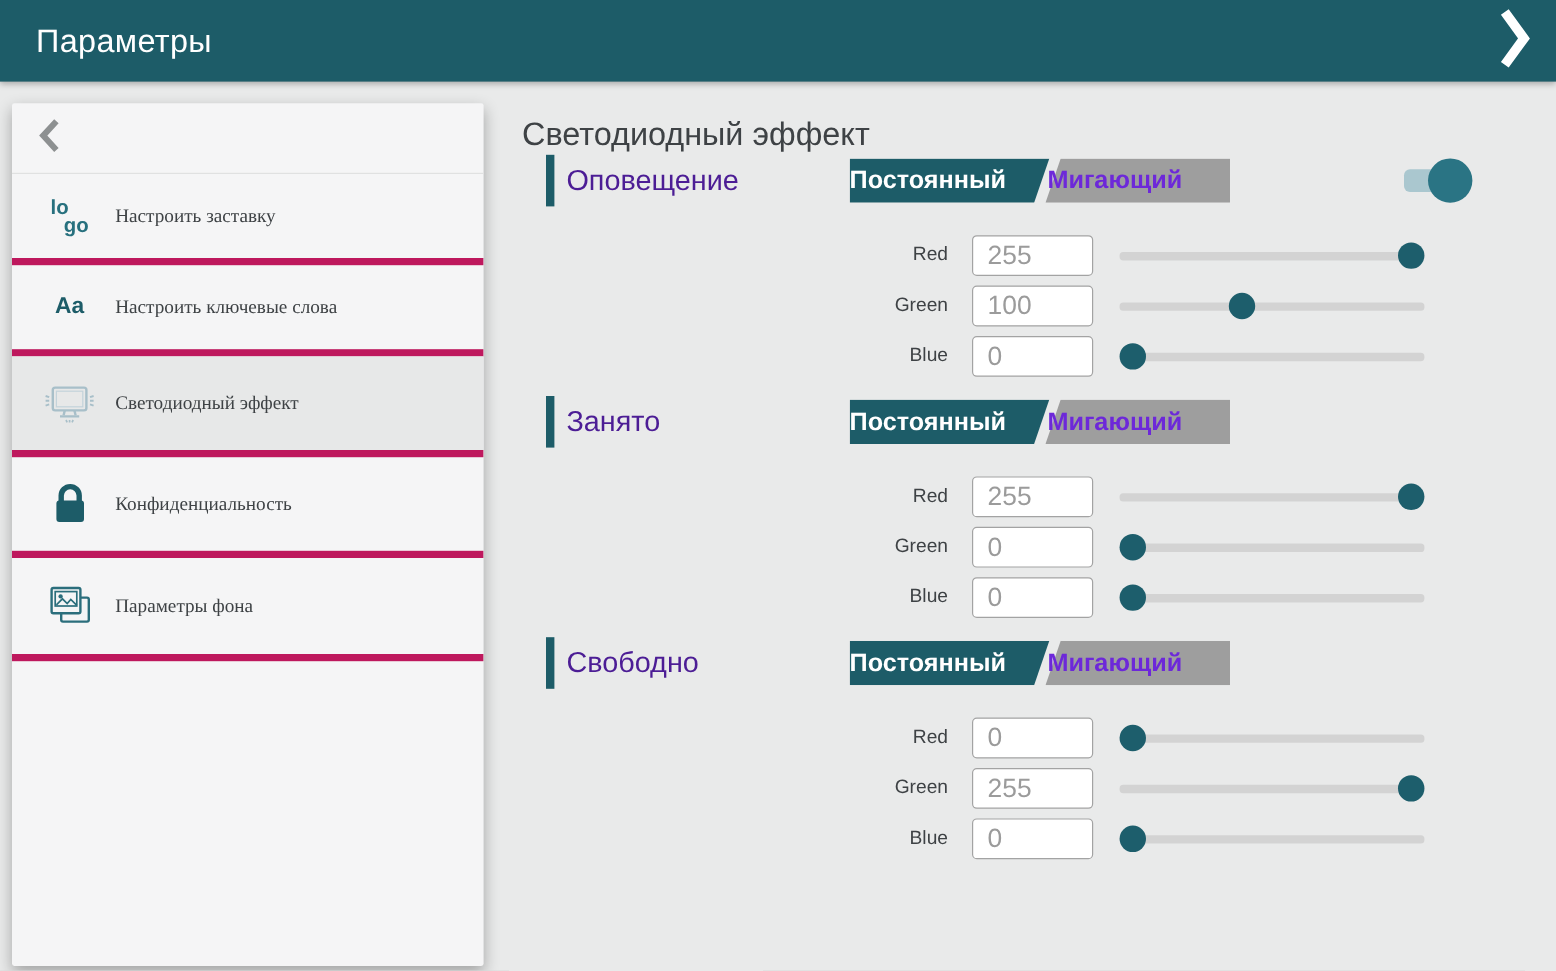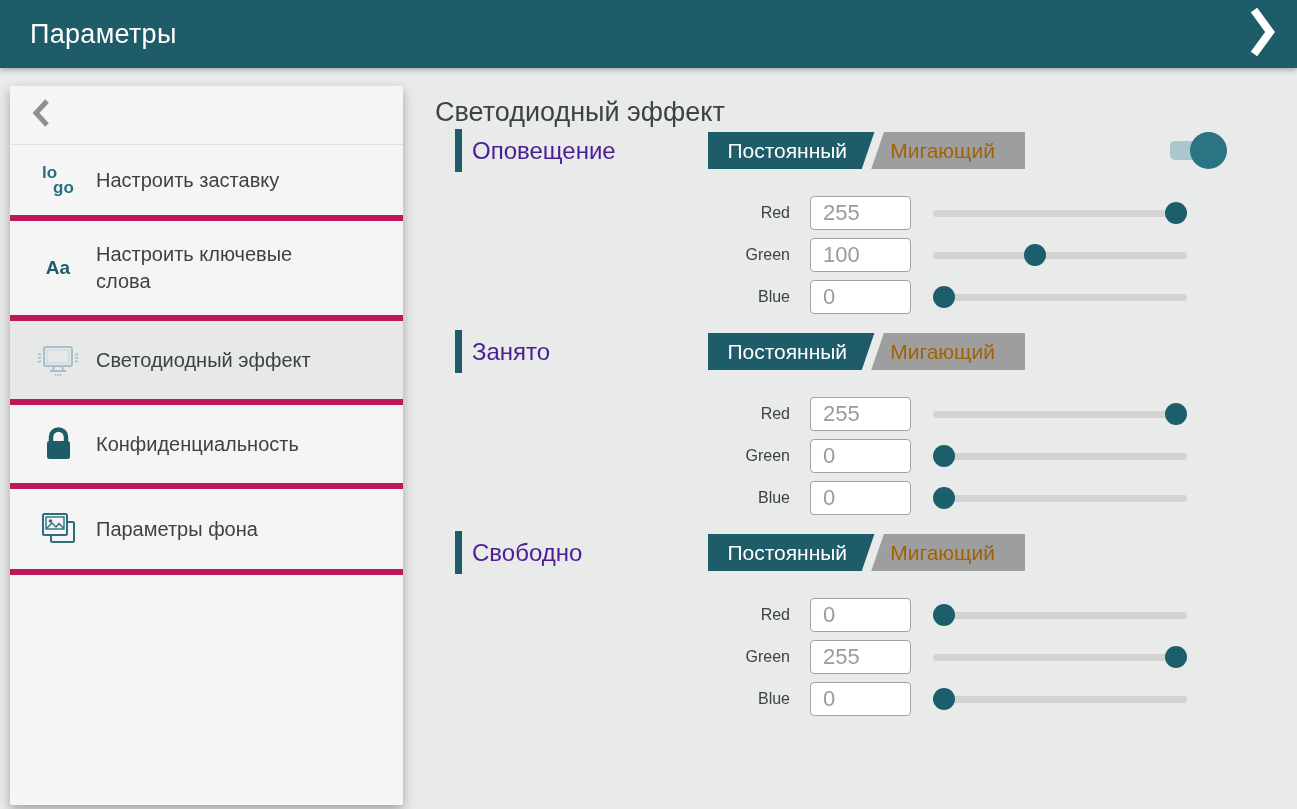--- a/index.html
+++ b/index.html
@@ -16,21 +16,21 @@
   
   .sidebar {position:absolute; left:10px; top:86px; width:393px; height:719px;
             background:#f5f5f6; border-radius:2px; box-shadow:0 5px 12px rgba(0,0,0,.30);
             overflow:hidden;}
   .back-row {height:58px; display:flex; align-items:center; padding-left:22px;
              border-bottom:1px solid #e0e1e1; cursor:pointer;}
   .nav-item {display:flex; align-items:center; padding:20px 10px 20px 24px;
              border-bottom:6px solid #be185d; cursor:pointer;}
   .nav-item.selected {background:#e7e8e8;}
   .nav-icon {width:48px; min-width:48px; display:flex; align-items:center; justify-content:center;}
-  .nav-label {margin-left:14px; width:250px; font-size:20px; line-height:27px; color:#3e4245;}
+  .nav-label {margin-left:14px; width:250px; font-size:16px; line-height:27px; color:#3e4245;font-family:Liberation Serif, serif;}
 
   .logo-icon {display:flex; flex-direction:column; font-size:17px; line-height:15px;
               font-weight:bold; color:#27707e;}
   .logo-icon .g2 {margin-left:11px;}
   .aa-icon {font-size:19px; font-weight:bold; color:#1d5c68; line-height:30px;}
 
   
   .main {position:absolute; left:435px; top:95px; width:862px;}
   .page-title {font-size:27px; color:#3e4245; line-height:34px;}
 
@@ -38,24 +38,24 @@
   .section:first-of-type {margin-top:23px;}
   .sec-head {position:relative; height:43px; display:flex; align-items:center; padding-left:20px;}
   .accent-bar {width:7px; height:43px; background:#1d5c68;}
   .sec-label {margin-left:10px; font-size:24px; color:#4c1d95;}
 
   .segmented {position:absolute; left:273px; top:3px; width:317px; height:37px;}
   .seg-bg {position:absolute; left:0; top:0; width:100%; height:100%;
            filter:drop-shadow(0 2px 1px rgba(0,0,0,.22));}
   .seg-bg.on  {background:#1d5c68; clip-path:polygon(0 0, 52.5% 0, 48.5% 100%, 0 100%);}
   .seg-bg.off {background:#9e9e9e; clip-path:polygon(55.5% 0, 100% 0, 100% 100%, 51.5% 100%);}
-  .seg-label {position:absolute; top:0; height:37px; line-height:37px; text-align:center;
-              font-size:21px; cursor:pointer;}
+  .seg-label {position:absolute; top:0; height:37px; line-height:37px; text-align:left;
+              font-size:21px; cursor:pointer;font-weight:bold;}
   .seg-label.on  {left:0; width:50%; color:#ffffff;}
-  .seg-label.off {left:52%; width:44%; color:#a16207;}
+  .seg-label.off {left:52%; width:44%; color:#6d28d9;}
 
   .switch {position:absolute; right:70px; top:3px; width:57px; height:37px; cursor:pointer;}
   .switch-track {position:absolute; left:0; top:9px; width:44px; height:19px; border-radius:5px;
                  background:#aac7cf;}
   .switch-thumb {position:absolute; right:0; top:0; width:37px; height:37px; border-radius:50%;
                  background:#2a7484;}
 
   .rows {margin-top:20px;}
   .color-row {display:flex; align-items:center; height:42px;}
   .c-label {width:375px; box-sizing:border-box; padding-right:20px; text-align:right;

